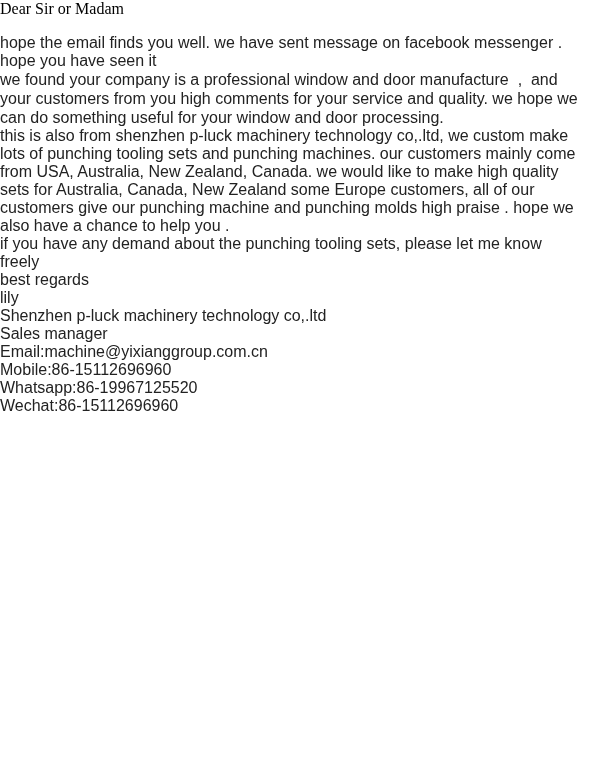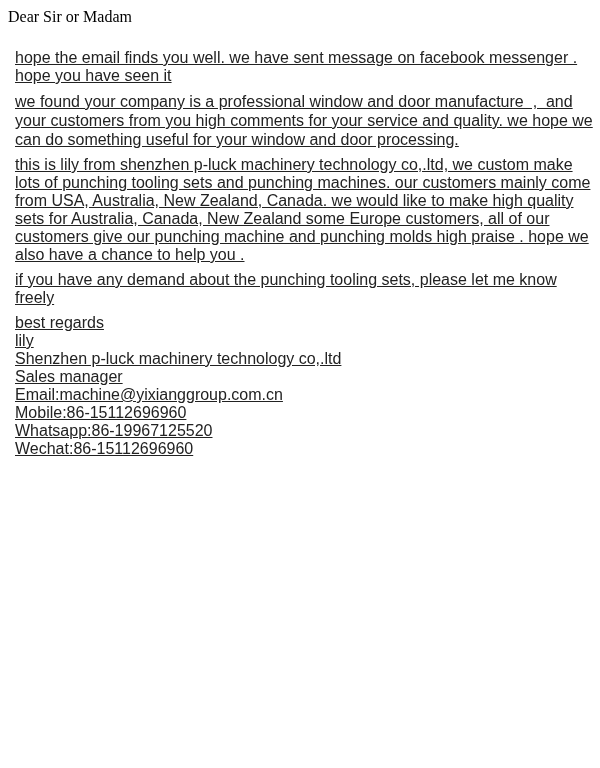--- a/index.html
+++ b/index.html
@@ -8,40 +8,40 @@
     background: #ffffff;
   }
   body {
     width: 600px;
     height: 768px;
     overflow: hidden;
     color: #222222;
     font-family: "Liberation Sans", sans-serif;
   }
   .email-body {
-    padding: 8px;
+    padding: 0;
     box-sizing: border-box;
     width: 600px;
   }
   .line {
     font-size: 16px;
     line-height: 18px;
     white-space: pre;   
   }
   .salutation {
     font-family: "Liberation Serif", serif;
     font-size: 16px;
     line-height: 18px;
     color: #000000;
     white-space: pre;
   }
   .blank-line {
     height: 16px;
   }
-  .para { margin: 7px; text-decoration: underline; }
+  .para { margin: 0; }
   .para-emphasis .line {
     line-height: 19px;  
   }
 </style>
 </head>
 <body>
 
 <div class="email-body">
 
   <div class="salutation">Dear Sir or Madam</div>
@@ -53,21 +53,21 @@
     <div class="line">hope you have seen it</div>
   </div>
 
   <div class="para para-emphasis">
     <div class="line">we found your company is a professional window and door manufacture  ,  and</div>
     <div class="line">your customers from you high comments for your service and quality. we hope we</div>
     <div class="line">can do something useful for your window and door processing.</div>
   </div>
 
   <div class="para">
-    <div class="line">this is lily from shenzhen p-luck machinery technology co,.ltd, we custom make</div>
+    <div class="line">this is also from shenzhen p-luck machinery technology co,.ltd, we custom make</div>
     <div class="line">lots of punching tooling sets and punching machines. our customers mainly come</div>
     <div class="line">from USA, Australia, New Zealand, Canada. we would like to make high quality</div>
     <div class="line">sets for Australia, Canada, New Zealand some Europe customers, all of our</div>
     <div class="line">customers give our punching machine and punching molds high praise . hope we</div>
     <div class="line">also have a chance to help you .</div>
   </div>
 
   <div class="para">
     <div class="line">if you have any demand about the punching tooling sets, please let me know</div>
     <div class="line">freely</div>

